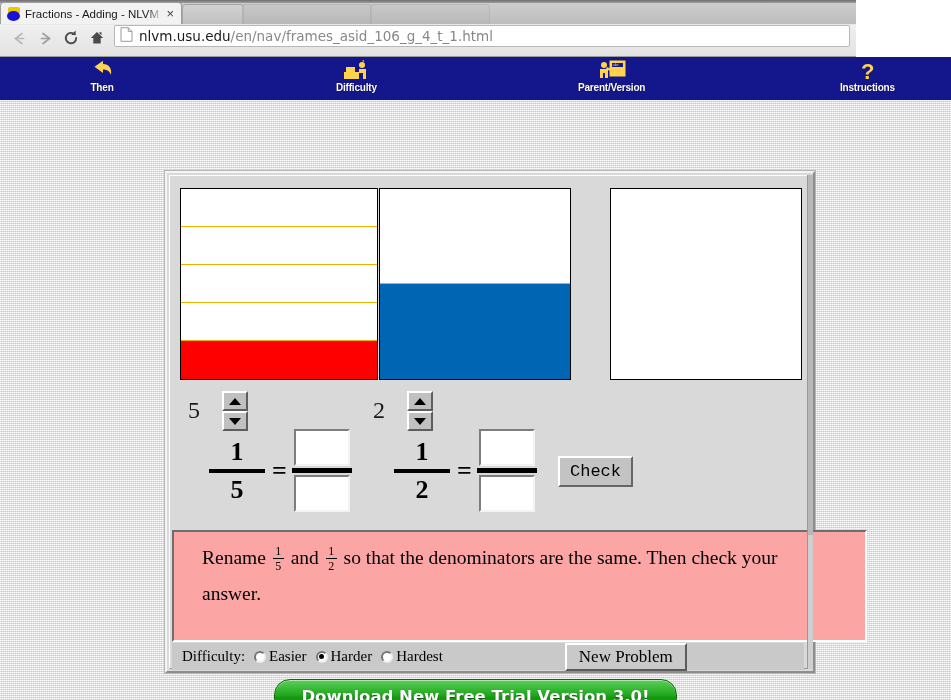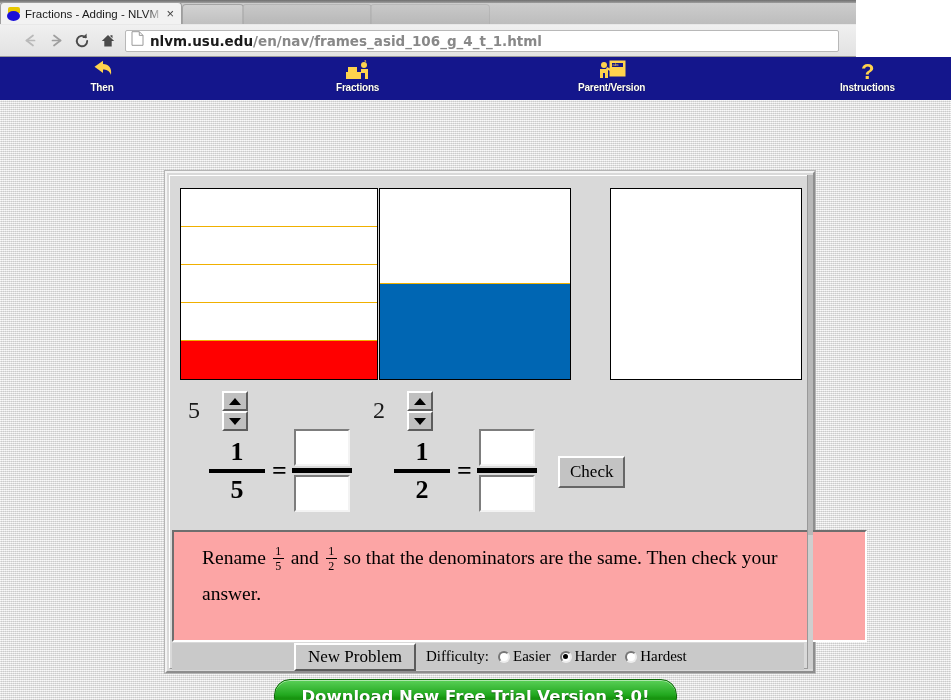--- a/index.html
+++ b/index.html
@@ -75,25 +75,24 @@
     border-bottom: none;
     border-radius: 4px 4px 0 0;
     z-index: 1;
   }
   #tab-ghost-1 { left: 182px; width: 62px; background: linear-gradient(#d2d2d2,#c0c0c0); }
   #tab-ghost-2 { left: 242px; width: 130px; opacity: .55; }
   #tab-ghost-3 { left: 370px; width: 120px; opacity: .45; }
 
   #nav-toolbar {
     height: 32px;
-    display: flex; align-items: center;
-    padding: 0 17px;
+    display: flex; align-items: flex-start;
+    padding: 0 6px;
     background: linear-gradient(#f0f0f0, #e2e2e2);
     border-top: 1px solid #e8e8e8;
-    font-weight: bold;
   }
   .nav-btn {
     width: 26px; height: 26px;
     display: flex; align-items: center; justify-content: center;
     cursor: pointer;
   }
   .nav-btn svg { display: block; }
   #omnibox {
     flex: 1;
     height: 22px;
@@ -291,21 +290,21 @@
   .inp-rule { width: 60px; height: 5px; background: #000; margin: 2px 0; }
 
   #check-button {
     position: absolute;
     left: 386px; top: 75px;
     padding: 4px 10px;
     background: #c3c3c3;
     border: 2px solid #ffffff;
     border-right-color: #666;
     border-bottom-color: #666;
-    font-family: Liberation Serif, serif;
+    font-family: Liberation Mono, monospace;
     font-size: 17px;
     color: #000;
     cursor: pointer;
   }
 
   
   #instruction-panel {
     position: absolute; left: 2px; top: 354px;
     width: 695px; height: 112px;
     background: #fca5a5;
@@ -476,21 +475,21 @@
     <div class="banner-item" style="left:336px">
       <span class="banner-ico">
         <svg width="28" height="21" viewBox="0 0 28 21">
           <rect x="2" y="12" width="15" height="7" fill="#FFD34D"></rect>
           <rect x="4" y="7" width="9" height="5" fill="#FFD34D"></rect>
           <circle cx="20" cy="5" r="3" fill="#FFD34D"></circle>
           <path d="M17 9 h7 v10 h-3 v-6 h-4 Z" fill="#FFD34D"></path>
           <path d="M20 1 l1.5 -1 l.8 2 Z" fill="#FFD34D"></path>
         </svg>
       </span>
-      <span class="banner-label">Fractions</span>
+      <span class="banner-label">Difficulty</span>
     </div>
 
     <div class="banner-item" style="left:578px">
       <span class="banner-ico">
         <svg width="30" height="21" viewBox="0 0 30 21">
           <rect x="13" y="1" width="15" height="15" fill="#FFD34D" stroke="#FFD34D" stroke-width="1"></rect>
           <rect x="15" y="3" width="11" height="4" fill="#14168c"></rect>
           <text x="15.5" y="6.4" font-size="4" fill="#FFD34D" font-family="sans-serif">abc</text>
           <circle cx="7" cy="5" r="3" fill="#FFD34D"></circle>
           <path d="M3 9 h8 v9 h-3 v-5 h-2 v5 h-3 Z" fill="#FFD34D"></path>
@@ -598,36 +597,36 @@
         <span>and</span>
         <span class="inline-frac">
           <span class="ifn">1</span>
           <span class="ifl"></span>
           <span class="ifd">2</span>
         </span>
         <span>so that the denominators are the same. Then check your answer.</span>
       </div>
 
       <div id="bottom-bar">
-        <div id="new-problem-button">New Problem</div>
         <div id="difficulty-group">
           <span>Difficulty:</span>
           <span class="radio-opt">
             <span class="radio-dot"></span>
             <span>Easier</span>
           </span>
           <span class="radio-opt">
             <span class="radio-dot on"></span>
             <span>Harder</span>
           </span>
           <span class="radio-opt">
             <span class="radio-dot"></span>
             <span>Hardest</span>
           </span>
         </div>
+        <div id="new-problem-button">New Problem</div>
       </div>
 
     </div>
     <div id="applet-scroll">
       <div id="applet-scroll-thumb"></div>
     </div>
   </div>
 
   <div id="footer">
     <div id="download-button">Download New Free Trial Version 3.0!</div>

